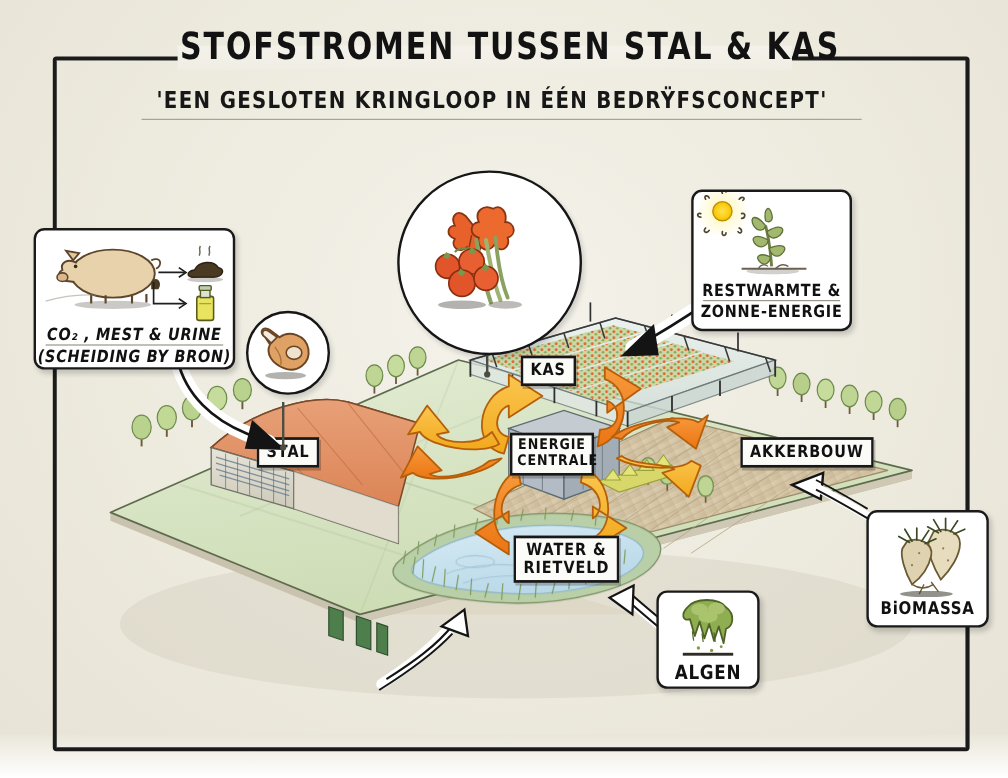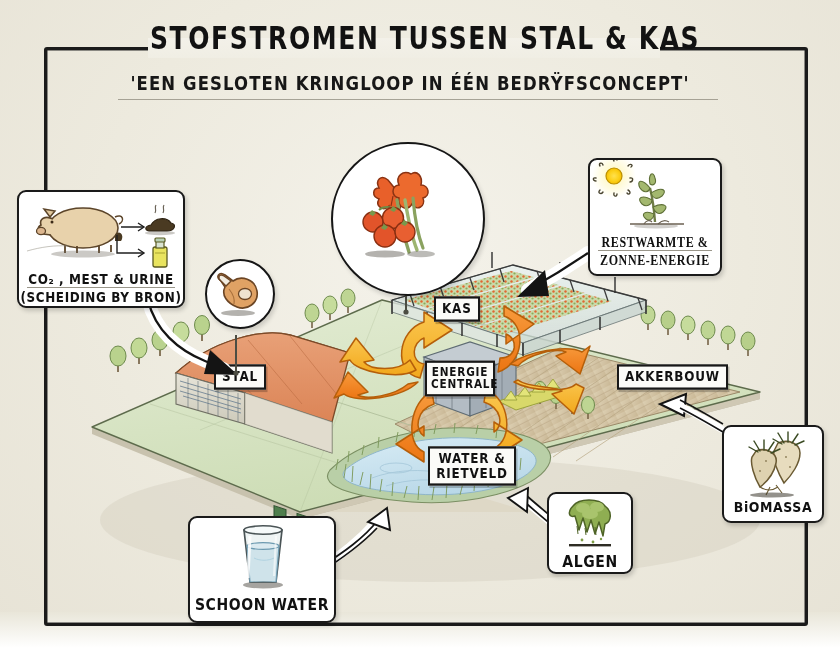--- a/index.html
+++ b/index.html
@@ -516,21 +516,21 @@
       <g>
         <path d="M14,20 C8,16 12,10 18,14 L26,20 C34,14 48,18 50,30 C52,42 40,50 30,46 C20,42 14,34 18,26 Z" fill="#e0a264" stroke="#6b4524" stroke-width="1.6"></path>
         <path d="M14,20 C10,17 12,12 17,15 L24,20 L19,25 Z" fill="#f2ece0" stroke="#6b4524" stroke-width="1.4"></path>
         <ellipse cx="38" cy="33" rx="6.5" ry="5.5" fill="#efe3d0" stroke="#6b4524" stroke-width="1.3"></ellipse>
         <path d="M22,28 C26,33 28,38 27,43" stroke="#a9703b" stroke-width="1.1" fill="none"></path>
       </g>
       <ellipse cx="31" cy="52" rx="17" ry="3" fill="#58554c" opacity=".45"></ellipse>
     </svg>
   </div>
 
-  <div class="card" style="left:17px;top:190px;width:164px;height:114px;">
+  <div class="card" style="left:28px;top:190px;width:164px;height:114px;font-style:italic;">
     <svg width="160" height="74" viewBox="0 0 160 74" style="margin:3px 0 0 2px;">
       <g>
         <ellipse cx="62" cy="33" rx="35" ry="20" fill="#e8d2ab" stroke="#5c452a" stroke-width="1.6"></ellipse>
         <path d="M32,24 C24,20 18,24 20,30 C16,32 16,38 22,39 L30,40" fill="#e8d2ab" stroke="#5c452a" stroke-width="1.6"></path>
         <path d="M29,22 L23,14 L34,16 Z" fill="#e0c79c" stroke="#5c452a" stroke-width="1.5"></path>
         <ellipse cx="20" cy="36" rx="4.5" ry="3.6" fill="#dcb68f" stroke="#5c452a" stroke-width="1.3"></ellipse>
         <circle cx="31" cy="27" r="1.5" fill="#3b2a17"></circle>
         <path d="M44,50 L44,58" stroke="#5c452a" stroke-width="1.8"></path>
         <path d="M56,51 L56,58" stroke="#5c452a" stroke-width="1.8"></path>
         <path d="M78,51 L78,58" stroke="#5c452a" stroke-width="1.8"></path>
@@ -557,21 +557,21 @@
         <path d="M96,40 L96,58 L122,58"></path>
           <path d="M117,54 L123,58 L117,62"></path>
       </g>
       <path d="M6,56 C20,52 34,50 48,51" stroke="#8e8a7c" stroke-width="1" fill="none" opacity=".5"></path>
     </svg>
     <div class="cap two" style="margin-top:3px;">CO₂ , MEST &amp; URINE</div>
     <div class="cap-rule"></div>
     <div class="cap two" style="margin-top:2px;">(SCHEIDING BY BRON)</div>
   </div>
 
-  <div class="card" style="left:588px;top:158px;width:130px;height:114px;font-family:Liberation Serif, serif;">
+  <div class="card" style="left:576px;top:158px;width:130px;height:114px;">
     <svg width="126" height="72" viewBox="0 0 126 72" style="margin:2px 0 0 2px;">
       <g>
         <path d="M63,60 C62,46 60,34 58,26" stroke="#6f7d47" stroke-width="2.4" fill="none"></path>
         <g fill="#a3b86f" stroke="#5f7038" stroke-width="1.1">
           <path d="M58,26 C50,16 44,18 48,26 C52,32 57,30 58,26 Z"></path>
           <path d="M59,31 C70,24 76,28 70,34 C64,39 60,35 59,31 Z"></path>
           <path d="M60,38 C50,32 44,36 50,42 C55,46 60,42 60,38 Z"></path>
           <path d="M61,45 C72,40 78,44 71,50 C66,54 62,49 61,45 Z"></path>
           <path d="M62,52 C53,48 48,52 54,57 C58,60 62,56 62,52 Z"></path>
           <path d="M58,22 C56,12 61,8 63,16 C65,22 61,24 58,22 Z"></path>
@@ -651,29 +651,14 @@
           <circle cx="31" cy="44" r="1.4"></circle>
             <circle cx="42" cy="46" r="1.4"></circle>
             <circle cx="50" cy="43" r="1.2"></circle>
         </g>
         <rect x="18" y="48" width="42" height="2.4" fill="#2e2c24"></rect>
       </g>
     </svg>
     <div class="cap" style="margin-top:1px;font-size:14px;">ALGEN</div>
   </div>
 
-  <div class="card" style="left:188px;top:516px;width:144px;height:103px;">
-    <svg width="140" height="74" viewBox="0 0 140 74" style="margin:2px 0 0 2px;">
-      <g>
-        <path d="M52,10 L90,10 L84,62 L58,62 Z" fill="#eef4f4" stroke="#4a5456" stroke-width="1.7"></path>
-        <path d="M55,26 L87,26 L84,62 L58,62 Z" fill="#cfe3ea" stroke="#6d9ab0" stroke-width="1.2"></path>
-        <ellipse cx="71" cy="10" rx="19" ry="4.2" fill="#f6fafa" stroke="#4a5456" stroke-width="1.6"></ellipse>
-        <ellipse cx="71" cy="26" rx="16" ry="3.4" fill="#dbeaf0" stroke="#6d9ab0" stroke-width="1.1"></ellipse>
-        <path d="M58,16 L56,58" stroke="#ffffff" stroke-width="3" opacity=".85"></path>
-        <path d="M84,16 L82,56" stroke="#ffffff" stroke-width="2" opacity=".6"></path>
-        <path d="M62,38 C68,41 76,41 82,38" stroke="#b0d2e0" stroke-width="1" fill="none"></path>
-        <ellipse cx="71" cy="65" rx="20" ry="3.4" fill="#3a362c" opacity=".45"></ellipse>
-      </g>
-    </svg>
-    <div class="cap" style="margin-top:2px;font-size:14px;">SCHOON WATER</div>
-  </div>
 
 </div>
 
 </body></html>

